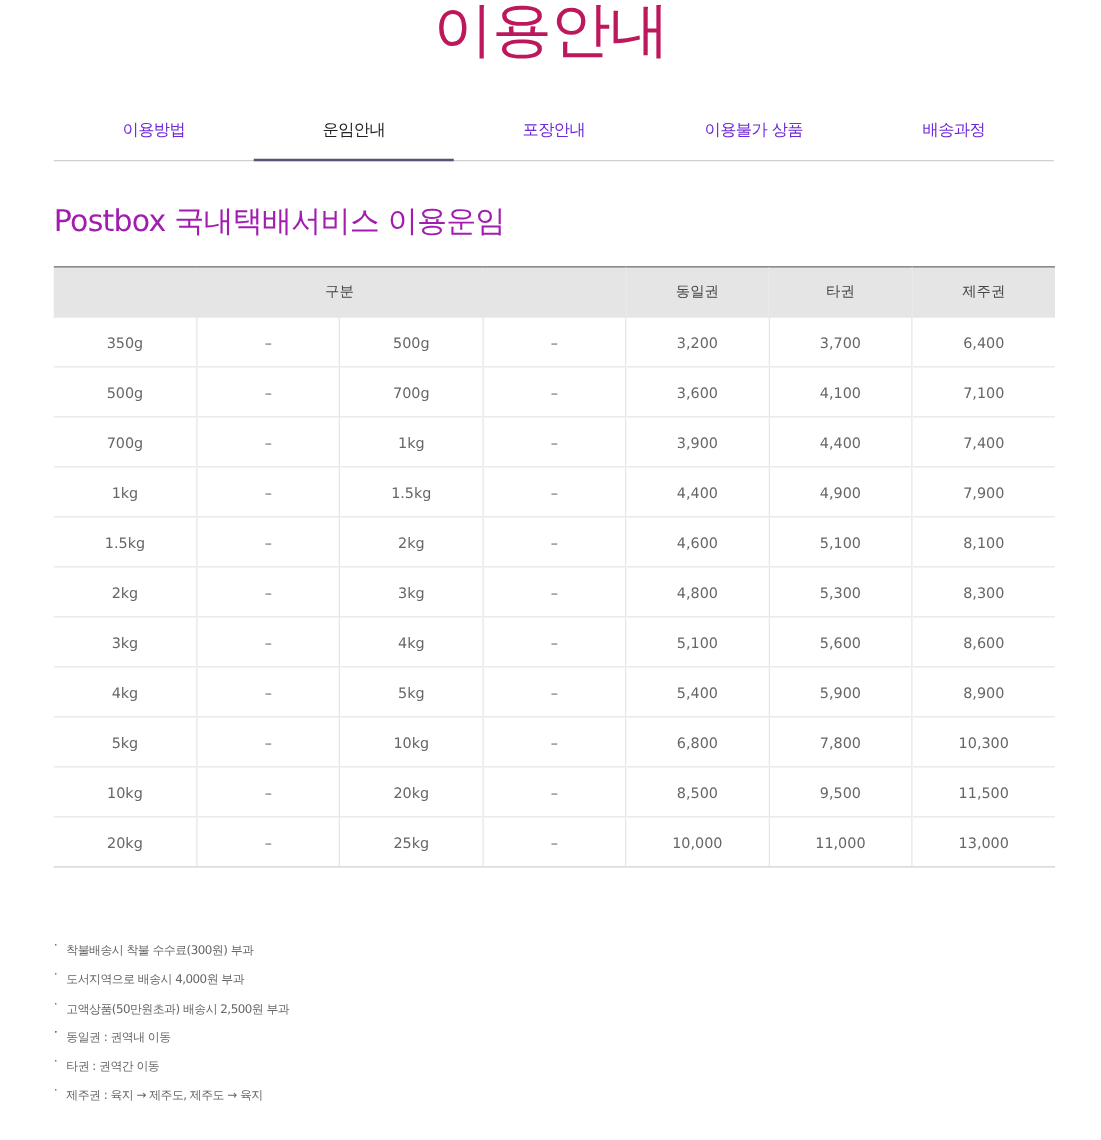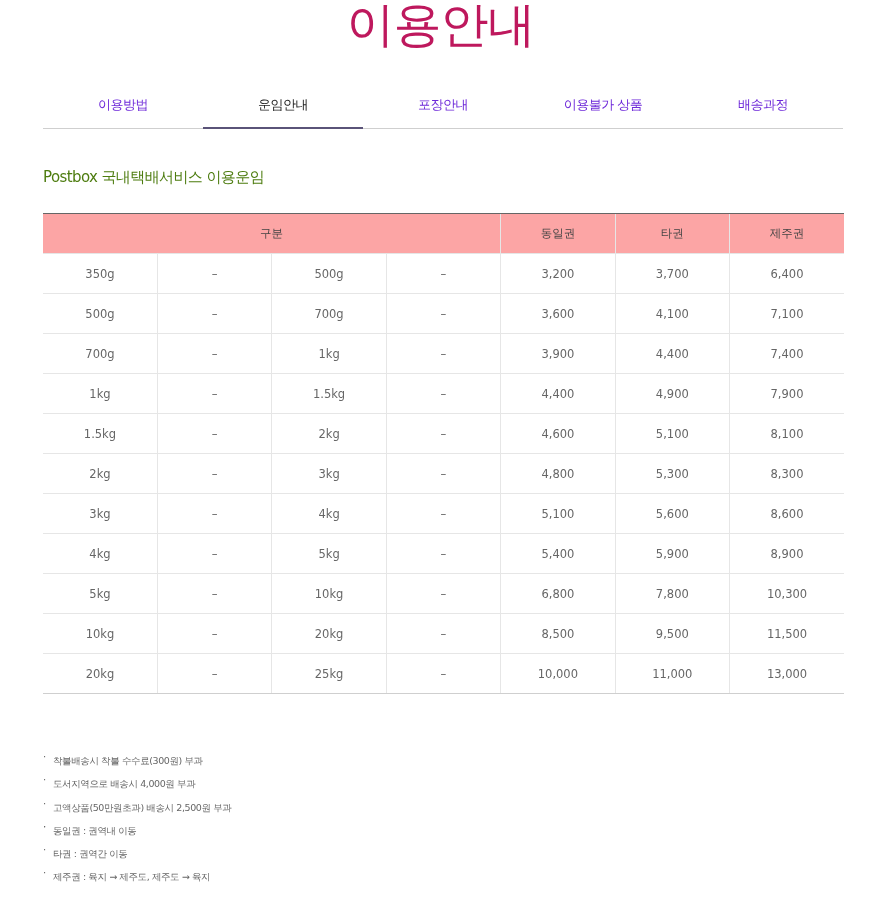--- a/index.html
+++ b/index.html
@@ -20,30 +20,30 @@
       flex: 1; text-align: center; font-size: 13px; color: #6d28d9;
       line-height: 38px; cursor: pointer; position: relative; letter-spacing: -0.5px;
     }
     .tab.active { color: #222; }
     .tab.active::after {
       content: ""; position: absolute; left: 0; right: 0; bottom: -1px;
       height: 2px; background: #5a5378;
     }
 
     .section-title {
-      position: absolute; left: 43px; top: 164px; font-size: 15px;
-      color: #4d7c0f; font-weight: normal; letter-spacing: -0.6px; line-height: 26px;
+      position: absolute; left: 43px; top: 164px; font-size: 24px;
+      color: #a21caf; font-weight: normal; letter-spacing: -0.6px; line-height: 26px;
     }
 
     table.rates {
       position: absolute; left: 43px; top: 213px; width: 801px;
       border-collapse: collapse; table-layout: fixed;
     }
     table.rates col.c { width: 114.4px; }
-    table.rates thead tr { background: #fca5a5; }
+    table.rates thead tr { background: #e5e5e5; }
     table.rates thead th {
       height: 40px; font-size: 11.5px; font-weight: normal; color: #444;
       border-top: 1px solid #666; border-bottom: 1px solid #e6e6e6;
       border-left: 1px solid #e6e6e6; text-align: center;
     }
     table.rates thead th:first-child { border-left: none; }
     table.rates tbody td {
       height: 40px; font-size: 11.5px; color: #666; text-align: center;
       border-bottom: 1px solid #e6e6e6; border-left: 1px solid #e6e6e6;
     }

